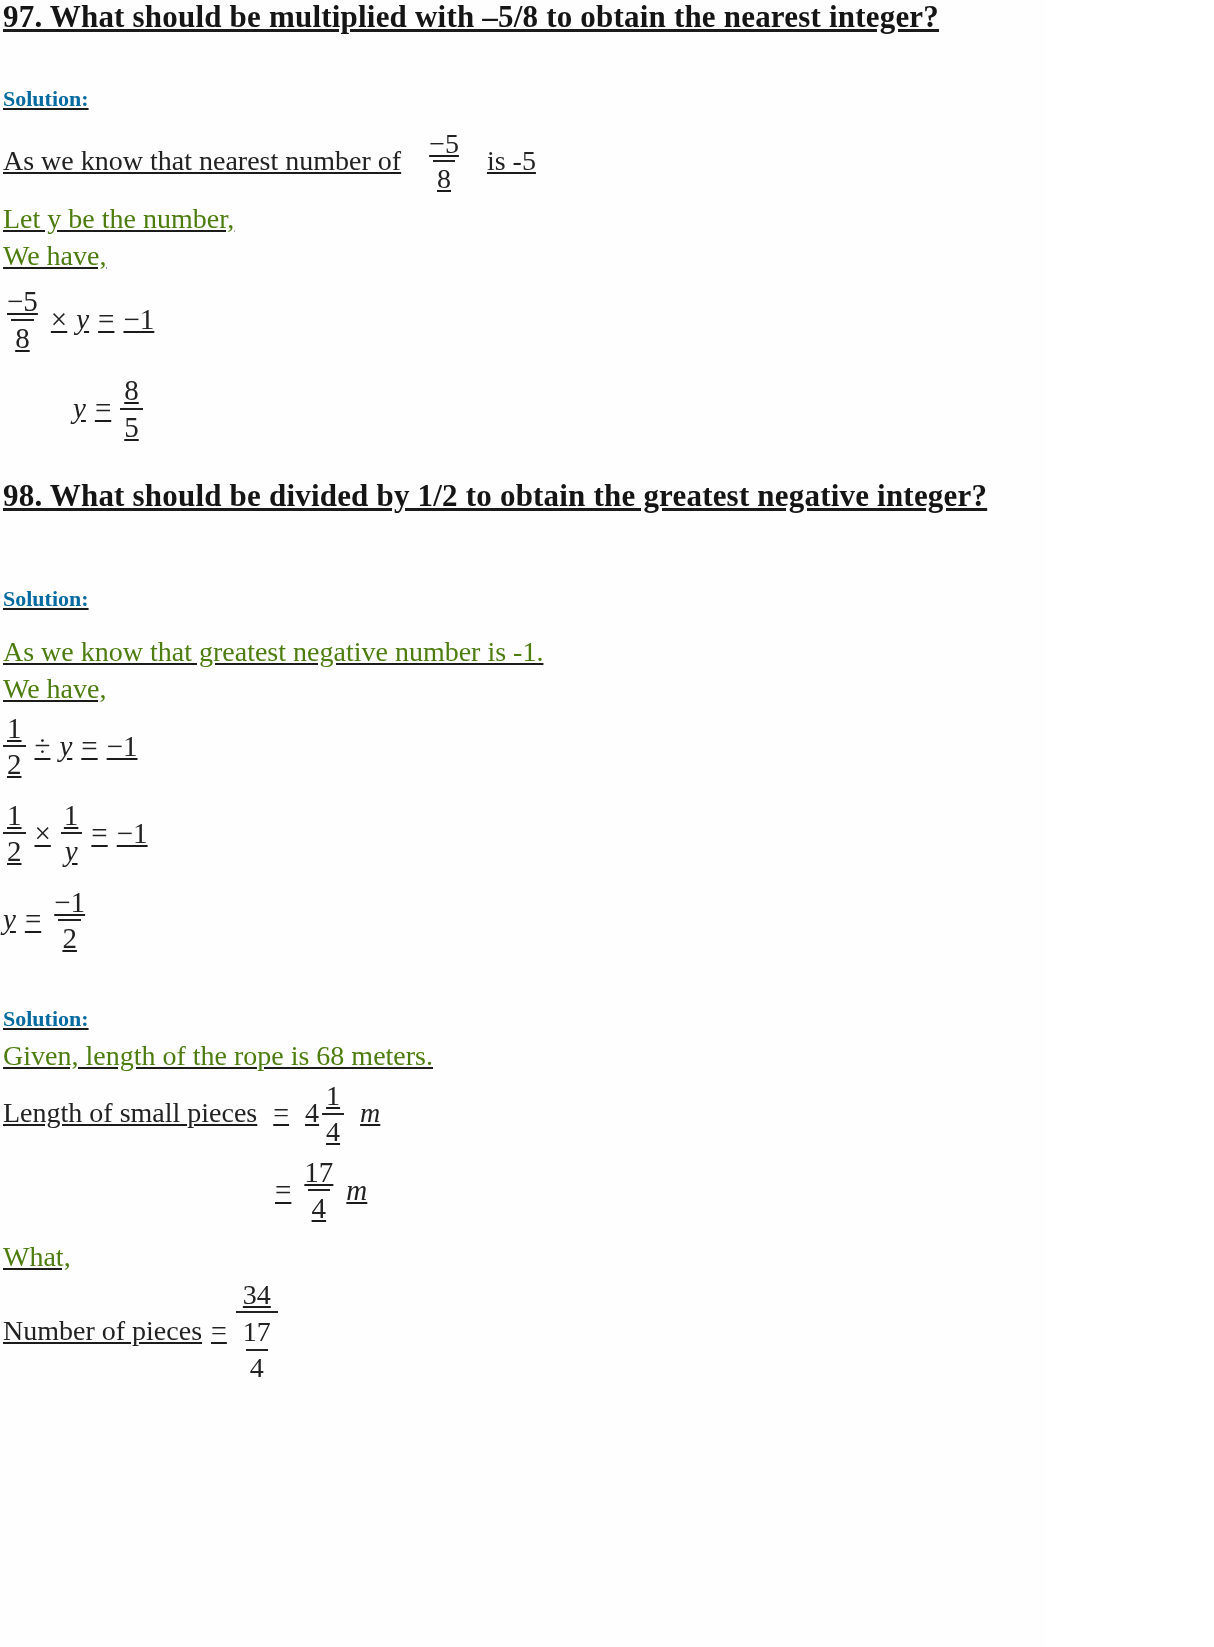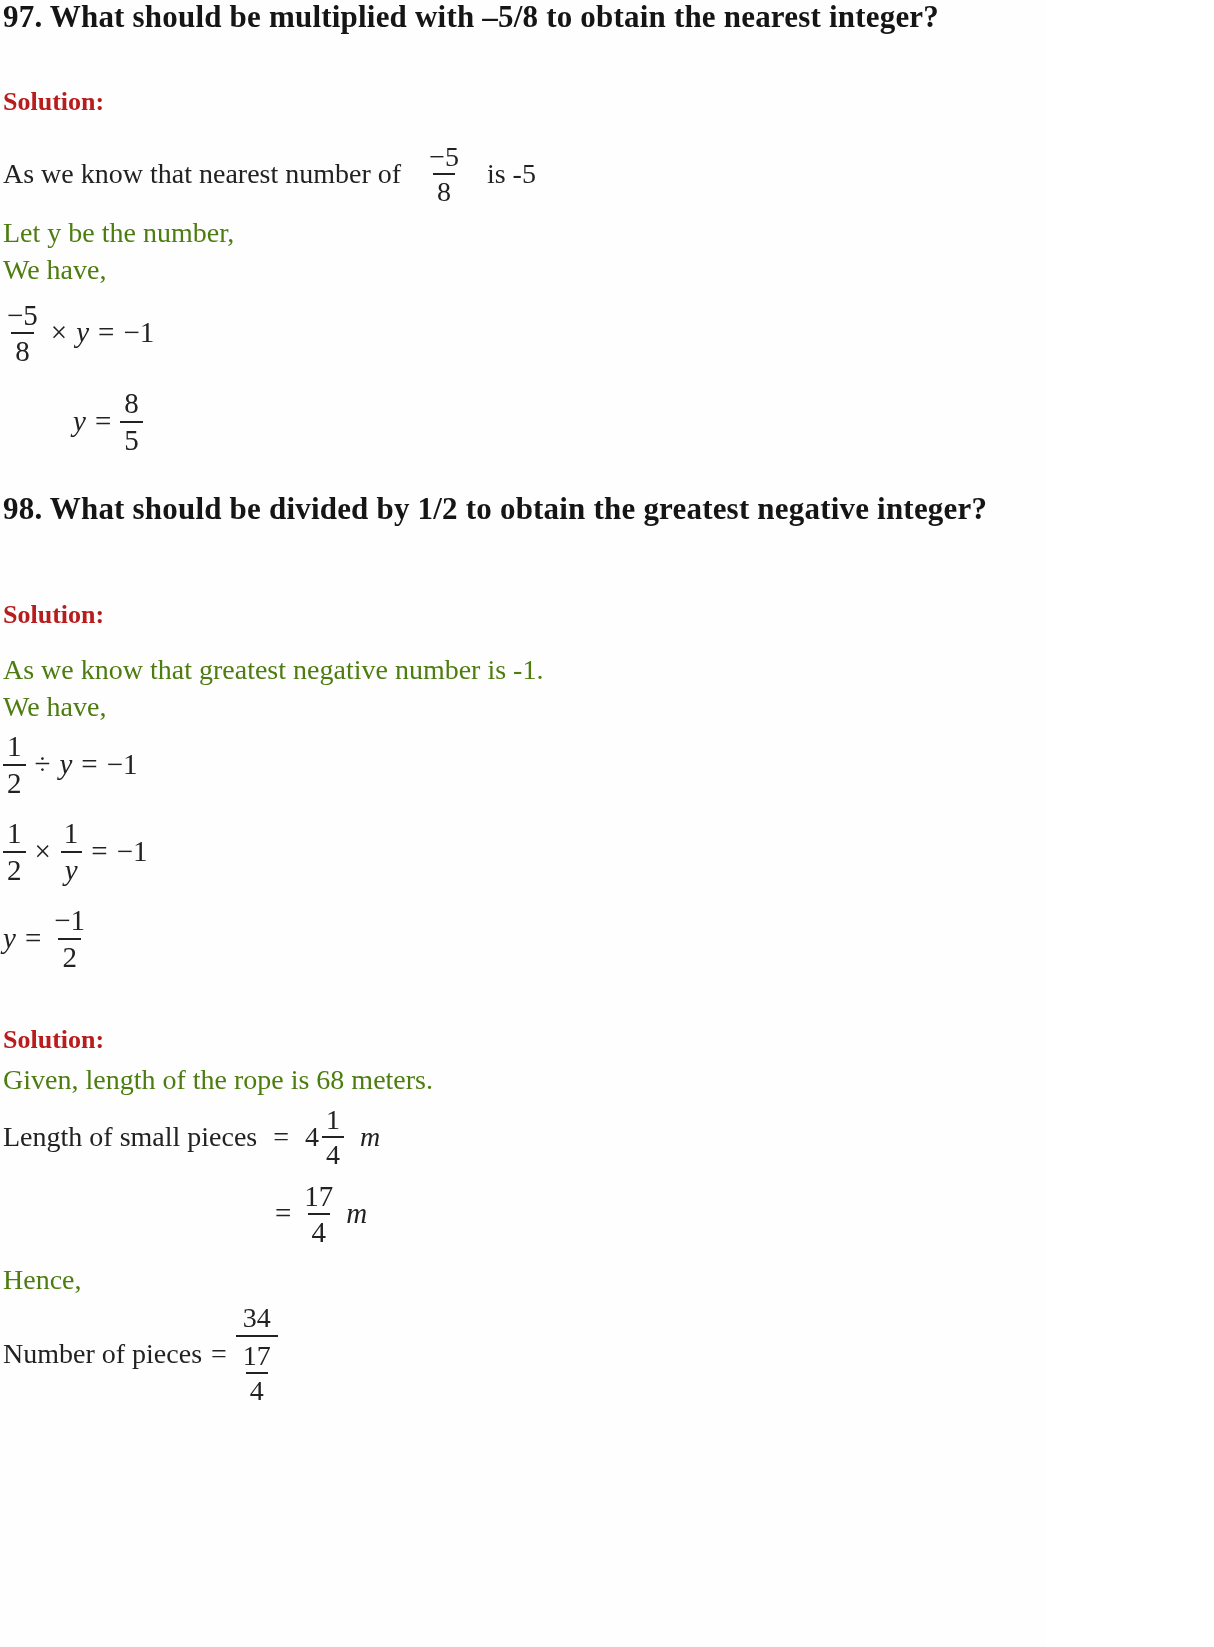--- a/index.html
+++ b/index.html
@@ -3,50 +3,51 @@
 <meta charset="utf-8">
 <style>
   * { margin:0; padding:0; box-sizing:border-box; }
   html,body { background:#ffffff; }
   body { width:1214px; height:1647px; overflow:hidden; }
   .page {
     position:relative; width:1046px; height:1647px; overflow:hidden;
     background:#fefefe; color:#1b1b1b;
     font-family:"Liberation Serif","DejaVu Serif",serif;
     padding-left:3px;
+    text-decoration:underline;
   }
   .qtitle {
     font-weight:bold; font-size:31px; line-height:1.42;
     color:#151515; letter-spacing:0.2px;
   }
   .qtitle.wrap { max-width:1130px; }
   #q97-title { margin-top:-5px; }
   .sol {
-    font-weight:bold; font-size:26px; line-height:1.3; color:#b91c1c;
+    font-weight:bold; font-size:22px; line-height:1.3; color:#0369a1;
   }
   .line { font-size:28px; line-height:36px; color:#4d7c0f; }
   .eq {
     display:flex; align-items:center; font-size:29px; color:#222;
     gap:9px; line-height:1.15;
   }
   .frac {
     display:inline-flex; flex-direction:column; align-items:center;
     text-align:center; line-height:1.12; vertical-align:middle;
   }
   .frac .num { display:block; padding:0 4px 1px; }
   .frac .den { display:block; border-top:2px solid #222; padding:1px 4px 0; }
   .frac .den-wrap { display:block; border-top:2px solid #222; padding:3px 3px 0; }
   .frac.inner .den { border-top:2px solid #222; }
   i.var { font-style:italic; font-family:"Liberation Serif","DejaVu Serif",serif; }
   .op, .rel { font-style:normal; }
   .mixed { display:inline-flex; align-items:center; gap:3px; }
 
   
   #q97-sol      { margin-top:46px; }
-  #q97-intro    { margin-top:22px;gap:24px; }
+  #q97-intro    { margin-top:14px;gap:24px; }
   #q97-let      { margin-top:7px; }
   #q97-have     { margin-top:1px; }
   #q97-eq1      { margin-top:11px; }
   #q97-eq2      { margin-top:20px; padding-left:70px; }
   #q98-title    { margin-top:31px; }
   #q98-sol      { margin-top:67px; }
   #q98-intro    { margin-top:20px; }
   #q98-let      { margin-top:44px; }
   #q98-have     { margin-top:1px; }
   #q98-eq1      { margin-top:5px; }
@@ -160,21 +161,21 @@
 
   <div class="eq" id="q99-eq174">
     <span class="rel">=</span>
     <span class="frac">
       <span class="num">17</span>
       <span class="den">4</span>
     </span>
     <i class="var">m</i>
   </div>
 
-  <div class="line" id="q99-hence">Hence,</div>
+  <div class="line" id="q99-hence">What,</div>
 
   <div class="eq" id="q99-pieces" style="font-size:28px;">
     <span>Number of pieces</span>
     <span class="rel">=</span>
     <span class="frac">
       <span class="num">34</span>
       <span class="den-wrap">
         <span class="frac inner">
           <span class="num">17</span>
           <span class="den">4</span>

